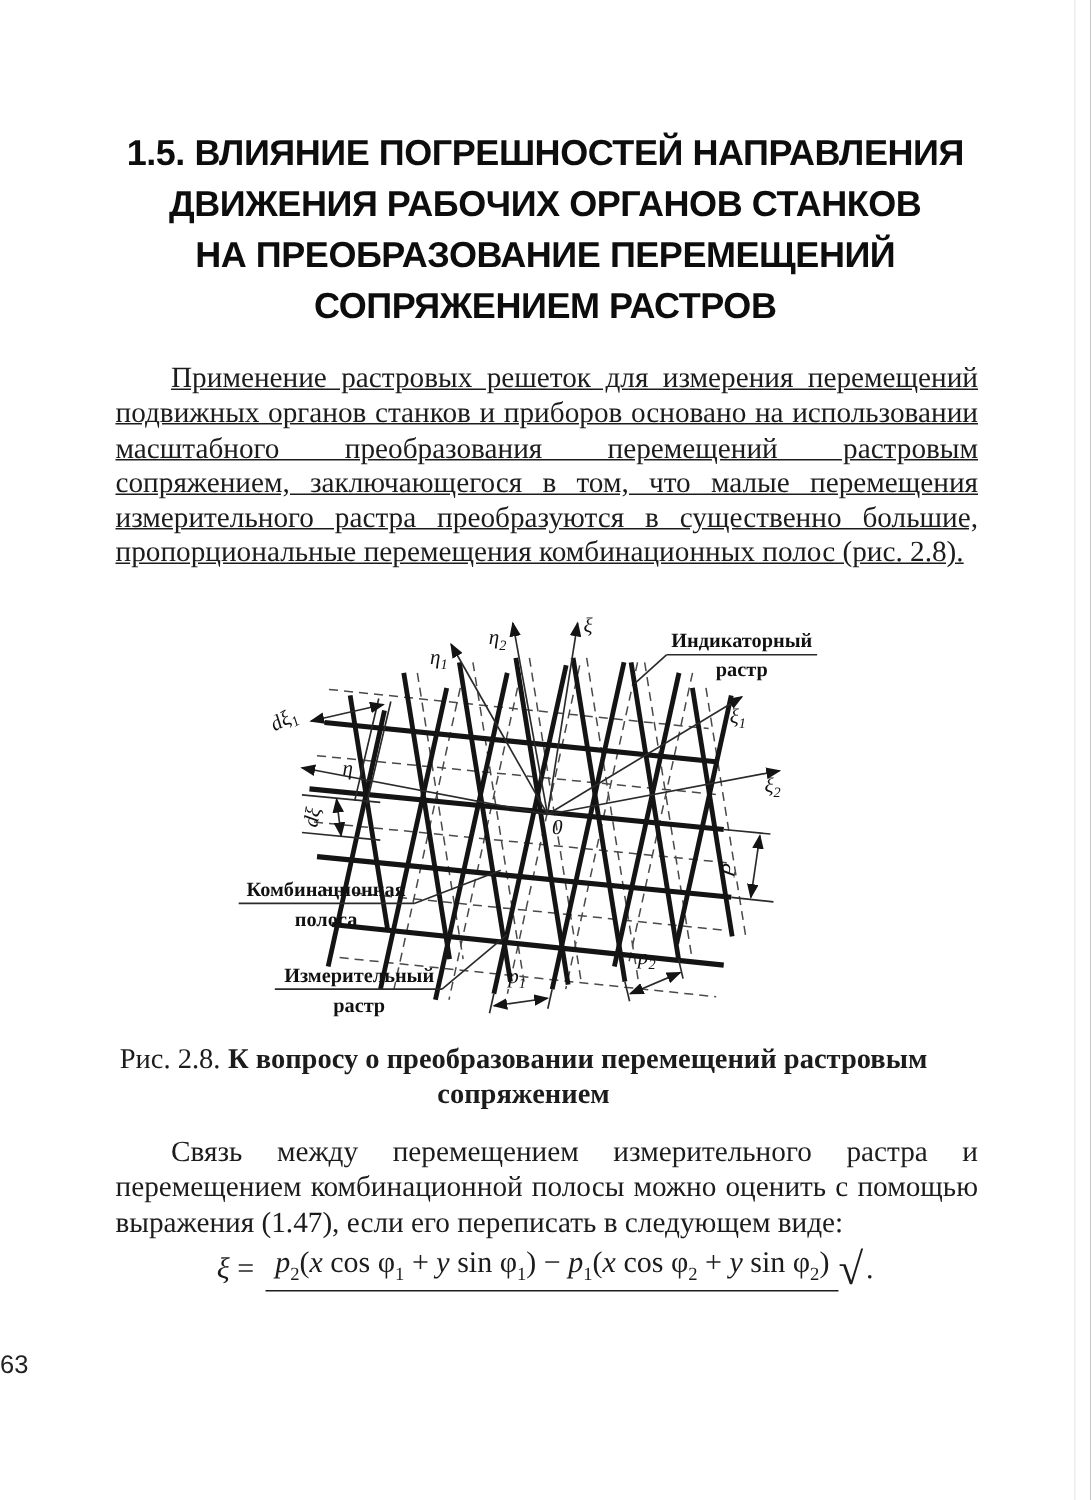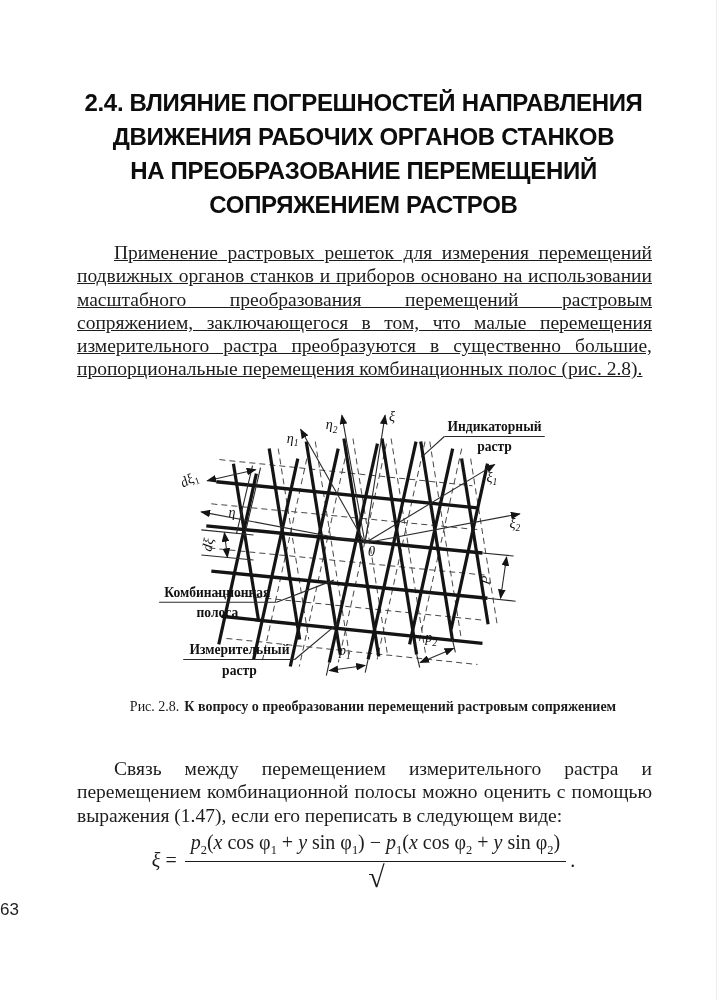--- a/index.html
+++ b/index.html
@@ -16,32 +16,32 @@
     letter-spacing:-0.3px;white-space:pre-line;
   }
   .body-par{
     position:absolute;left:77px;width:575px;
     font-size:19.5px;line-height:23.3px;text-align:justify;text-indent:37px;
   }
   #para1{top:241px;text-decoration:underline;}
   #para2{top:757px;}
   .fig-wrap{position:absolute;left:131px;top:403px;width:472px;height:292px;}
   .fig-caption{
-    position:absolute;top:696px;left:103px;width:540px;text-align:center;
-    font-size:14px;line-height:22.5px;
+    position:absolute;top:696px;left:79px;width:540px;text-align:center;
+    font-size:19px;line-height:22.5px;
   }
   .fig-caption .cap-bold{font-weight:bold;}
   .fig-caption .cap-prefix{margin-right:5px;}
   .formula{
     position:absolute;top:831px;left:0;width:100%;
     display:flex;justify-content:center;align-items:center;
     font-size:20px;
   }
   .formula .lhs{margin-right:8px;}
-  .formula .frac{display:inline-flex;flex-direction:column;align-items:center;}
+  .formula .frac{display:inline-flex;flex-direction:row;align-items:center;}
   .formula .num{padding:0 6px 3px 6px;border-bottom:1.5px solid #1c1c1c;}
   .formula .den{display:flex;align-items:flex-start;padding-top:2px;}
   .formula .rad{font-size:30px;line-height:26px;margin-right:-2px;}
   .formula .radicand{border-top:1.6px solid #1c1c1c;padding:1px 6px 0 3px;}
   .formula sub,.formula sup{font-size:62%;}
   .formula sup.sq{margin-left:-0.52em;}
   .formula .period{margin-left:4px;}
   .page-number{
     position:absolute;top:900px;left:0;width:100%;text-align:left;
     font-family:"Liberation Sans","DejaVu Sans",sans-serif;font-size:17px;color:#222;
@@ -55,21 +55,21 @@
   .figtext{font-family:"Liberation Serif","DejaVu Serif",serif;font-style:italic;font-size:14px;fill:#111;}
   .figsub{font-size:9.5px;}
   .figname{font-family:"Liberation Serif","DejaVu Serif",serif;font-weight:bold;font-size:13.5px;fill:#111;font-style:normal;}
 </style>
 </head>
 <body>
 
 <div class="page">
   <div class="page-edge"></div>
 
-  <div class="heading">2.4. ВЛИЯНИЕ ПОГРЕШНОСТЕЙ НАПРАВЛЕНИЯ
+  <div class="heading">1.5. ВЛИЯНИЕ ПОГРЕШНОСТЕЙ НАПРАВЛЕНИЯ
 ДВИЖЕНИЯ РАБОЧИХ ОРГАНОВ СТАНКОВ
 НА ПРЕОБРАЗОВАНИЕ ПЕРЕМЕЩЕНИЙ
 СОПРЯЖЕНИЕМ РАСТРОВ</div>
 
   <div id="para1" class="body-par">Применение растровых решеток для измерения перемещений подвижных органов станков и приборов основано на использовании масштабного преобразования перемещений растровым сопряжением, заключающегося в том, что малые перемещения измерительного растра преобразуются в существенно большие, пропорциональные перемещения комбинационных полос (рис. 2.8).</div>
 
   <div class="fig-wrap">
     <svg viewBox="0 0 470 290">
       <defs>
         <marker id="ah" markerWidth="9" markerHeight="7" refX="8" refY="3.5" orient="auto-start-reverse">

